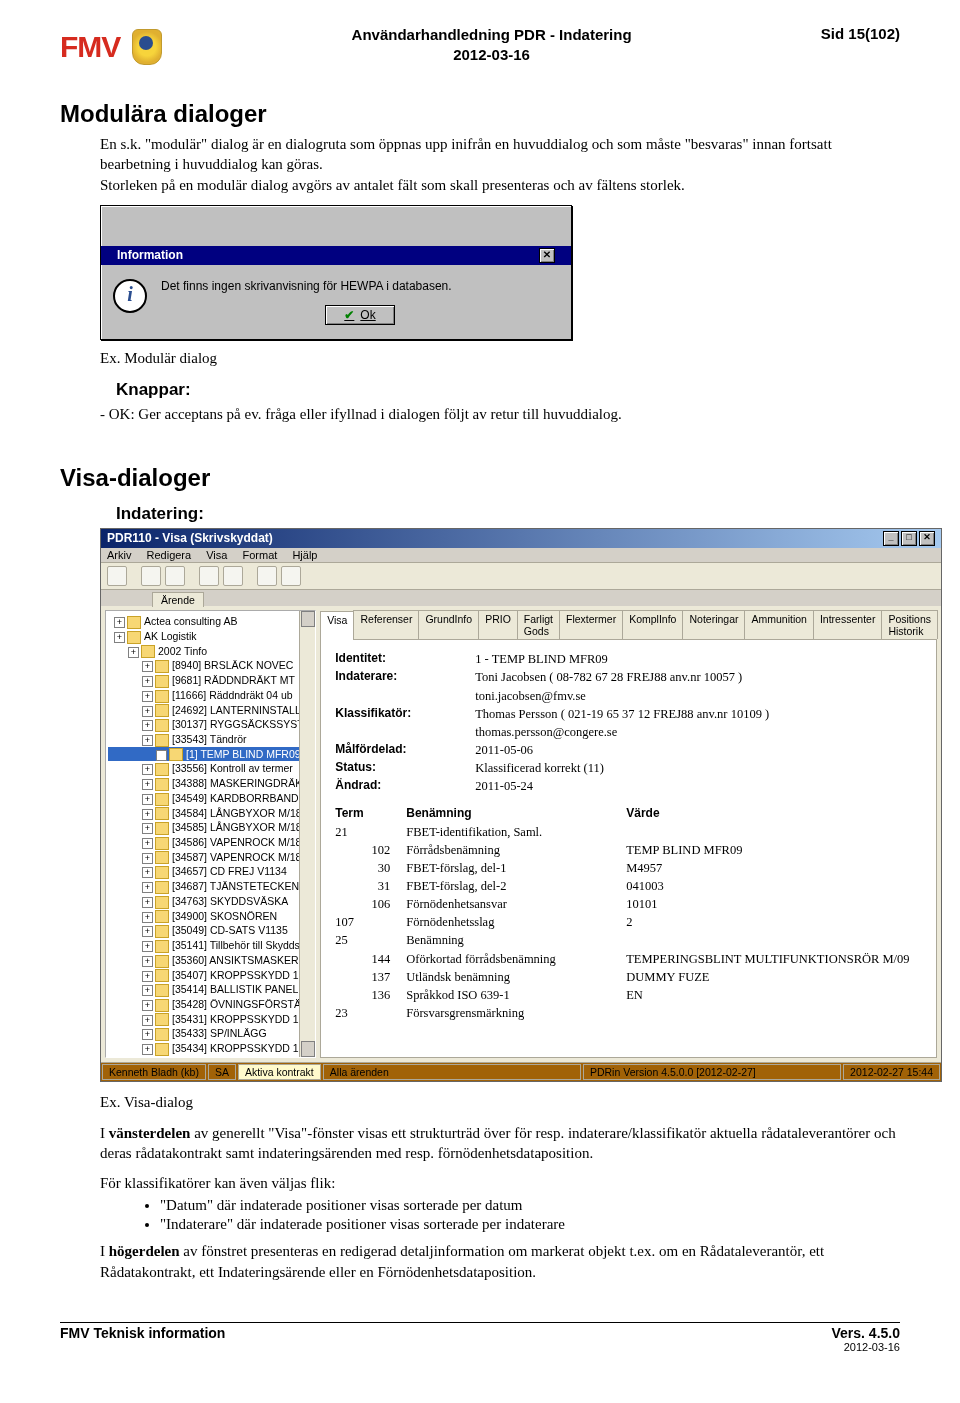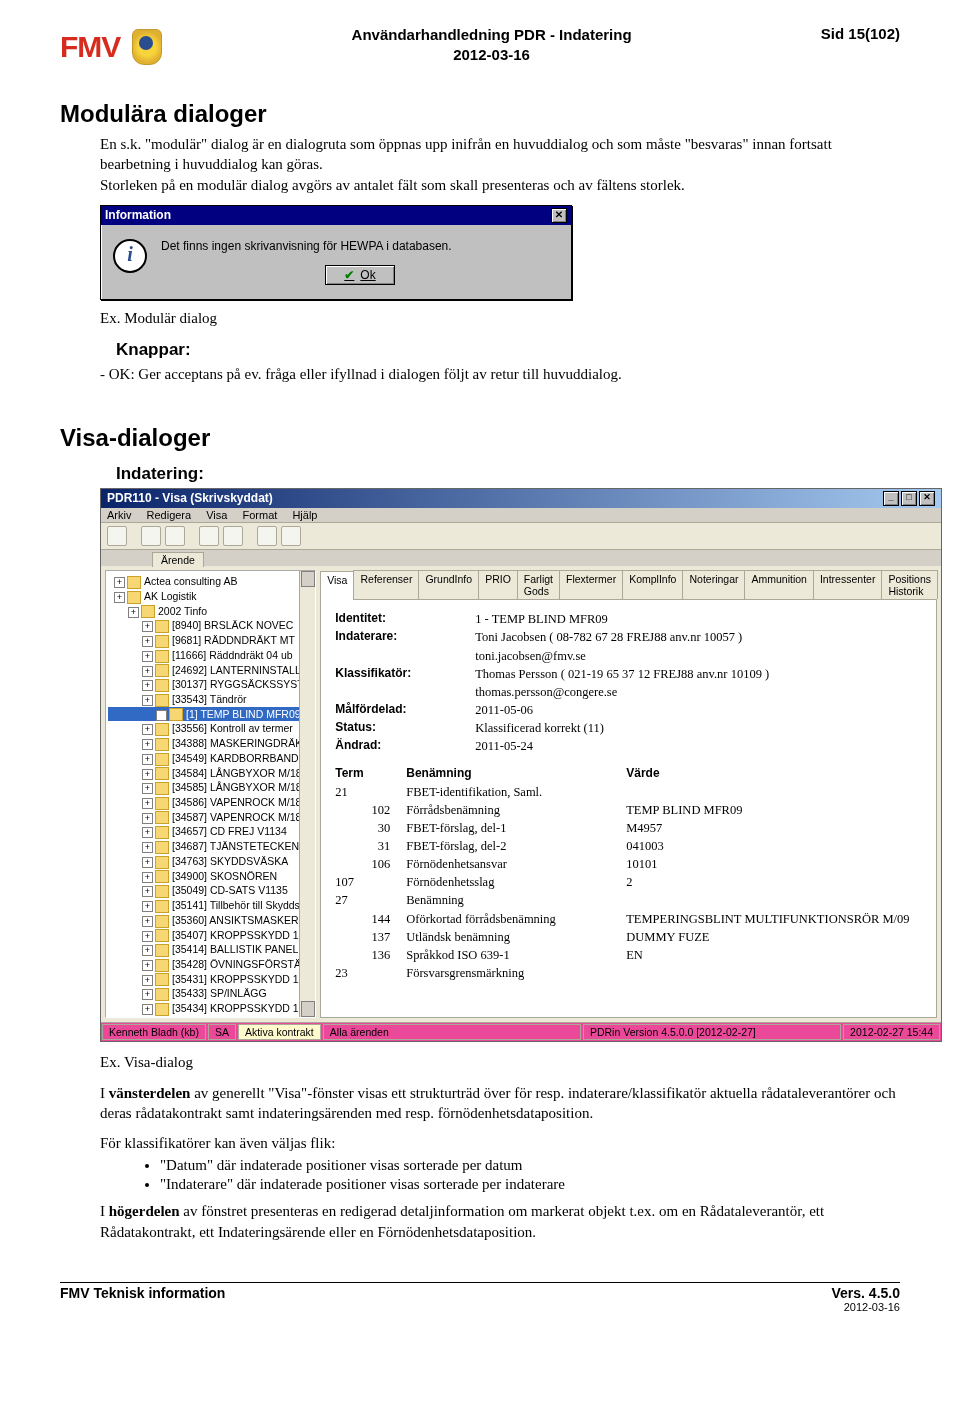--- a/index.html
+++ b/index.html
@@ -92,25 +92,26 @@
     margin: 6px 0 8px 40px;
     border: 1px solid #000;
     background: #c0c0c0;
     font-family: "MS Sans Serif", Tahoma, Arial, sans-serif;
     font-size: 12px;
     box-shadow: 1px 1px 0 #000, inset 1px 1px 0 #fff;
   }
   .win-title {
     background: #000080;
     color: #fff;
-    padding: 2px 4px;
+    padding: 2px 16px;
     display: flex;
     justify-content: space-between;
     align-items: center;
     font-weight: bold;
+    margin-top: 40px;
   }
   .win-close {
     width: 14px;
     height: 13px;
     background: #c0c0c0;
     border: 1px solid #000;
     box-shadow: inset 1px 1px 0 #fff, inset -1px -1px 0 #808080;
     text-align: center;
     font-family: Arial;
     font-size: 10px;
@@ -310,21 +311,21 @@
     font-size: 12.5px;
   }
   .term-row { display: flex; }
   .col-term { width: 55px; text-align: right; padding-right: 16px; }
   .col-ben { width: 220px; }
   .col-var { flex: 1; }
   .th { font-weight: bold; font-family: Arial; font-size: 12px; }
   .statusbar {
     display: flex;
     border-top: 1px solid #aca899;
-    background: #ec4899;
+    background: #a16207;
     font-size: 10.5px;
   }
   .statusbar > div {
     border: 1px solid #aca899;
     padding: 1px 6px;
     margin: 1px;
   }
   .statusbar .grow { flex: 1; }
   .bullets {
     margin: 4px 0 8px 60px;
@@ -561,21 +562,21 @@
                   <div class="col-term">106</div>
                   <div class="col-ben">Förnödenhetsansvar</div>
                   <div class="col-var">10101</div>
                 </div>
                 <div class="term-row">
                   <div class="col-term" style="text-align: left;">107</div>
                   <div class="col-ben">Förnödenhetsslag</div>
                   <div class="col-var">2</div>
                 </div>
                 <div class="term-row">
-                  <div class="col-term" style="text-align: left;">27</div>
+                  <div class="col-term" style="text-align: left;">25</div>
                   <div class="col-ben">Benämning</div>
                   <div class="col-var"></div>
                 </div>
                 <div class="term-row">
                   <div class="col-term">144</div>
                   <div class="col-ben">Oförkortad förrådsbenämning</div>
                   <div class="col-var">TEMPERINGSBLINT MULTIFUNKTIONSRÖR M/09</div>
                 </div>
                 <div class="term-row">
                   <div class="col-term">137</div>

